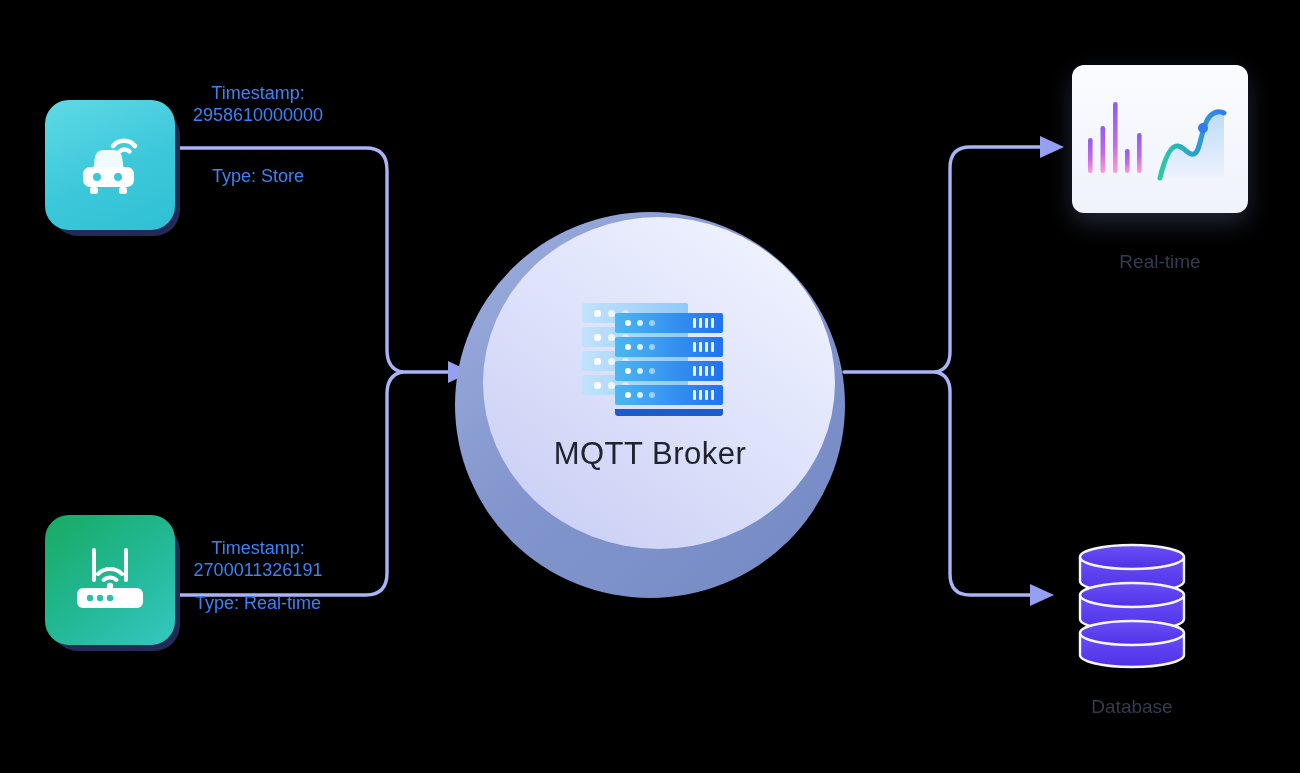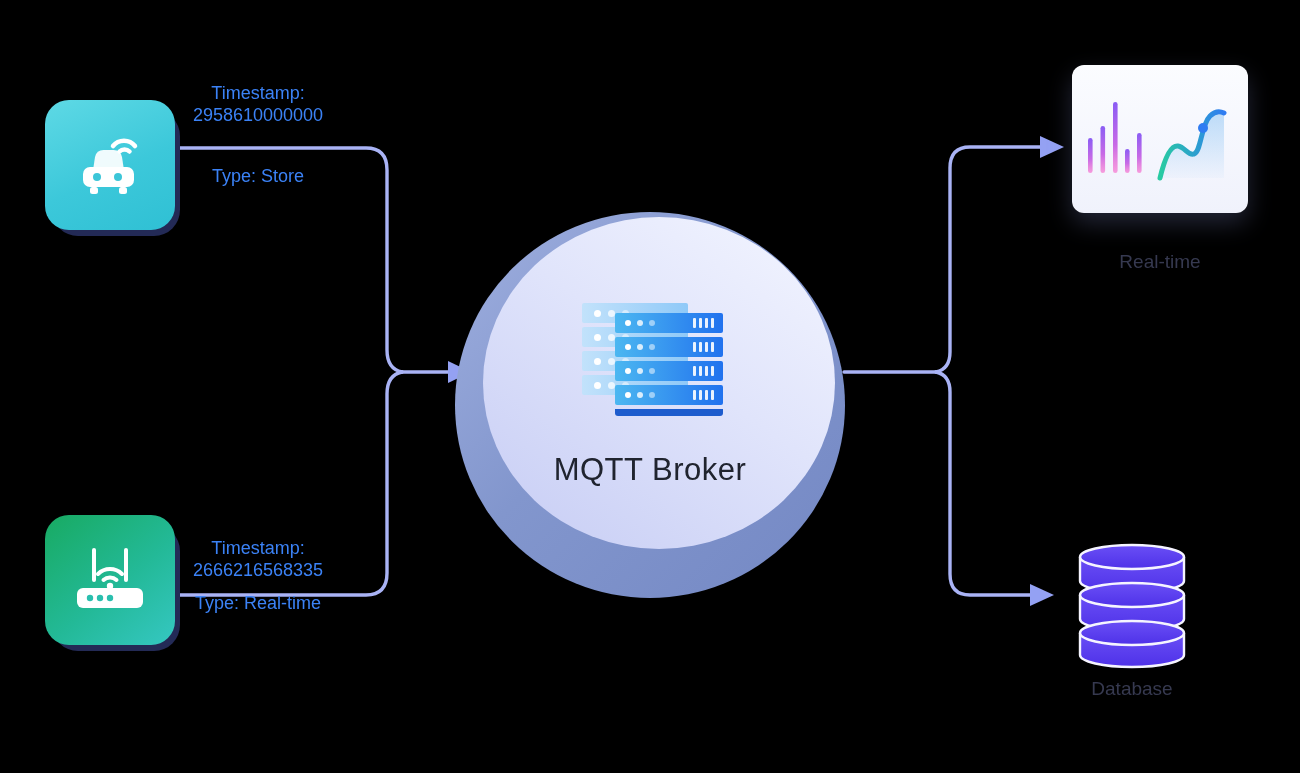--- a/index.html
+++ b/index.html
@@ -23,21 +23,21 @@
   #msg-top{left:178px;top:82px;width:160px;}
   #msg-bottom{left:170px;top:537px;width:176px;}
   .msg .type-line{margin-top:39px;}
   #msg-bottom .type-line{margin-top:11px;}
 
   
   .broker-outer{left:455px;top:212px;width:390px;height:386px;border-radius:50%;
       background:linear-gradient(135deg,#9fafdf 0%,#8296cd 45%,#7488c4 100%);}
   .broker-inner{left:483px;top:217px;width:352px;height:332px;border-radius:50%;
       background:linear-gradient(215deg,#f4f6ff 0%,#e0e4fb 45%,#c6ccf4 100%);}
-  .broker-label{left:455px;top:452px;width:390px;text-align:center;
+  .broker-label{left:455px;top:436px;width:390px;text-align:center;
       font-size:31px;color:#20242f;letter-spacing:.5px;}
 
   
   .rack{position:absolute;display:flex;flex-direction:column;gap:4px;}
   .rack .slat{border-radius:2px;display:flex;align-items:center;}
   #rack-back{left:582px;top:303px;width:106px;}
   #rack-back .slat{height:20px;background:linear-gradient(90deg,#c2e2fb,#8fc9f8);padding-left:12px;gap:7px;}
   #rack-back .dot{width:7px;height:7px;border-radius:50%;background:#fff;}
   #rack-back .dot.d2{opacity:.75;}  #rack-back .dot.d3{opacity:.5;}
   #rack-front{left:615px;top:313px;width:108px;}
@@ -48,21 +48,21 @@
   #rack-front .vents{position:absolute;right:9px;top:5px;display:flex;gap:3px;}
   #rack-front .vents i{display:block;width:3px;height:10px;background:rgba(255,255,255,.9);border-radius:1px;}
   #rack-front .base{height:7px;margin-top:0;border-radius:0 0 3px 3px;background:#1d5ccd;}
 
   
   .chart-card{left:1072px;top:65px;width:176px;height:148px;border-radius:12px;
       background:linear-gradient(180deg,#fbfcff 0%,#f0f2fc 100%);
       box-shadow:0 10px 24px rgba(140,150,220,.25);}
   .sub-label{position:absolute;text-align:center;font-size:19px;color:#363950;font-weight:400;}
   #label-realtime{left:1072px;top:222px;width:176px;margin-top:29px;}
-  #label-database{left:1068px;top:678px;width:128px;}
+  #label-database{left:1068px;top:696px;width:128px;}
 
   
   #db-icon{left:1074px;top:542px;}
 </style>
 </head>
 <body>
 
 <svg class="abs" width="1300" height="773" viewBox="0 0 1300 773" style="left:0;top:0;">
   <g fill="none" stroke="#a9b3f5" stroke-width="3.4" stroke-linecap="round">
     <path d="M 180 148 H 366 Q 387 148 387 170 V 350 Q 387 369 402 372"></path>
@@ -117,21 +117,21 @@
       <rect x="9" y="50" width="66" height="20" rx="6" fill="#ffffff"></rect>
       <circle cx="22" cy="60" r="3.2" fill="#2abfae"></circle>
       <circle cx="32" cy="60" r="3.2" fill="#2abfae"></circle>
       <circle cx="42" cy="60" r="3.2" fill="#2abfae"></circle>
     </svg>
   </div>
 </div>
 
 <div class="msg" id="msg-bottom">
   <div>Timestamp:</div>
-  <div>2666216568335</div>
+  <div>2700011326191</div>
   <div class="type-line">Type: Real-time</div>
 </div>
 
 <div class="abs broker-outer"></div>
 <div class="abs broker-inner"></div>
 
 <div class="rack" id="rack-back">
   <div class="slat">
       <span class="dot"></span>
       <span class="dot d2"></span>

